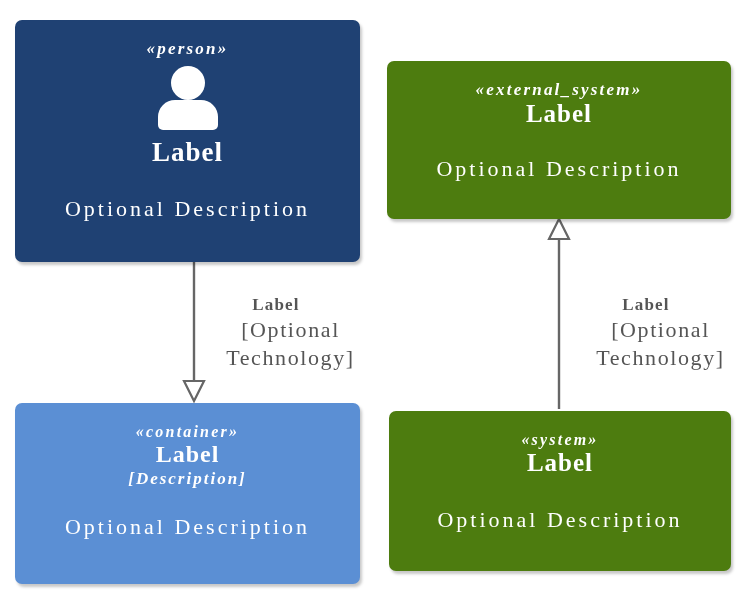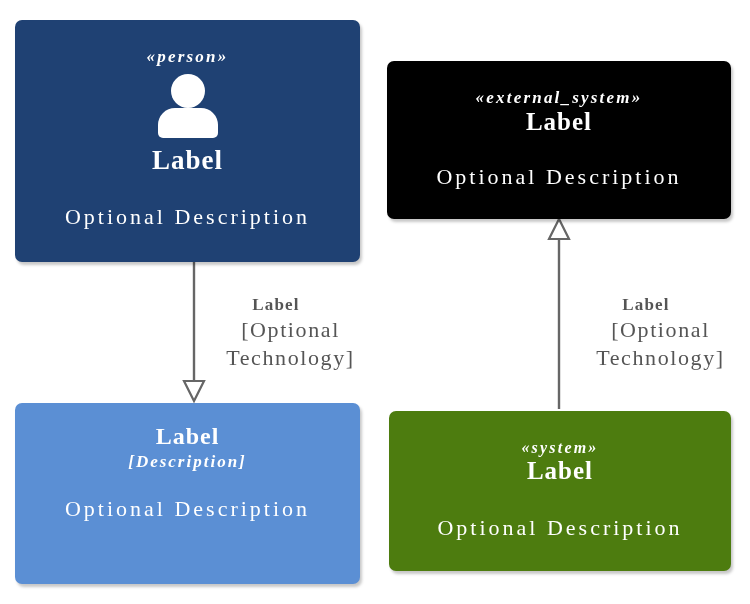--- a/index.html
+++ b/index.html
@@ -37,21 +37,20 @@
     box-shadow: 2px 3px 3px rgba(0,0,0,0.22);
     overflow: hidden;
   }
 
   .node-stereotype {
     font-style: italic;
     font-weight: 600;
     letter-spacing: 2.2px;
     line-height: 1.1;
     white-space: nowrap;
-    margin-top: 8px;
   }
   .node-label {
     font-weight: bold;
     letter-spacing: 1.0px;
     line-height: 1.15;
     white-space: nowrap;
   }
   .node-technology {
     font-style: italic;
     font-weight: 600;
@@ -105,21 +104,21 @@
     background: #ffffff;
     border-radius: 17px 17px 5px 5px;
   }
 
   
   #node-external-system {
     left: 387px;
     top: 61px;
     width: 344px;
     height: 158px;
-    background: #000000;
+    background: #4d7c0f;
     padding-top: 20px;
   }
   #node-external-system .node-stereotype { font-size: 17px; }
   #node-external-system .node-label { font-size: 25px; margin-top: 0px; }
   #node-external-system .node-description { font-size: 22px; margin-top: 28px; }
 
   
   #node-container {
     left: 15px;
     top: 403px;
@@ -194,20 +193,21 @@
   <div class="node-description">Optional Description</div>
 </div>
 
 <div class="node" id="node-external-system">
   <div class="node-stereotype">«external_system»</div>
   <div class="node-label">Label</div>
   <div class="node-description">Optional Description</div>
 </div>
 
 <div class="node" id="node-container">
+  <div class="node-stereotype">«container»</div>
   <div class="node-label">Label</div>
   <div class="node-technology">[Description]</div>
   <div class="node-description">Optional Description</div>
 </div>
 
 <div class="node" id="node-system">
   <div class="node-stereotype">«system»</div>
   <div class="node-label">Label</div>
   <div class="node-description">Optional Description</div>
 </div>

